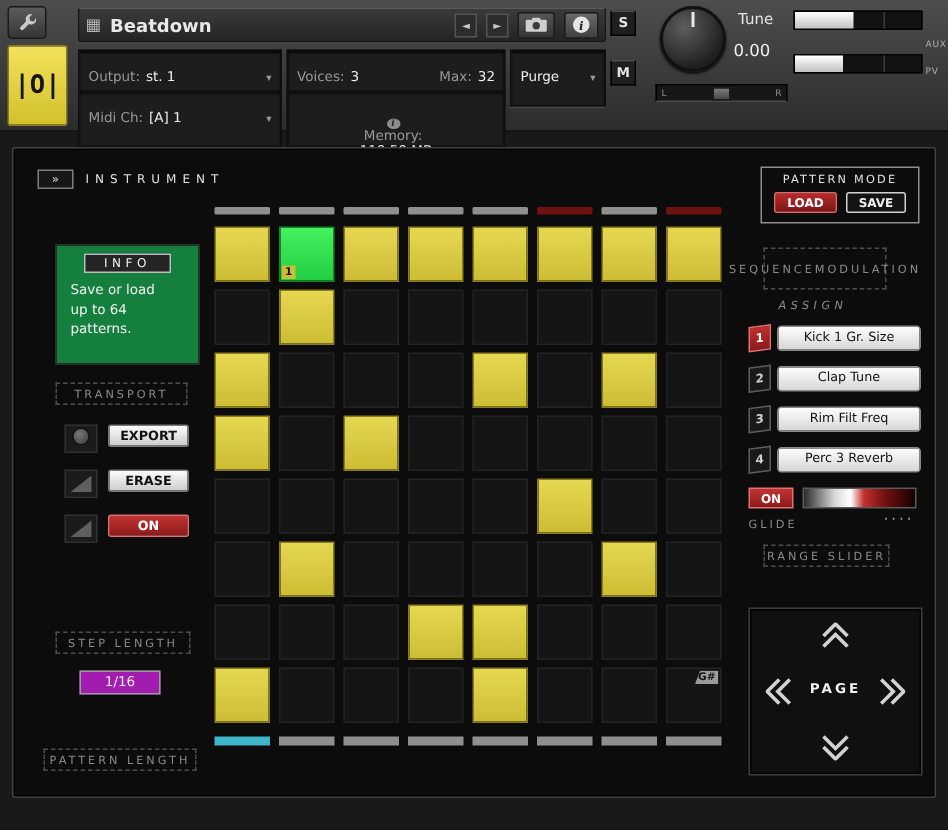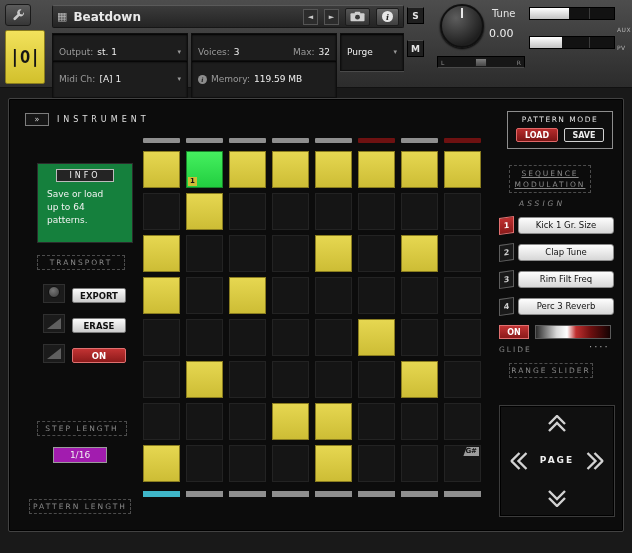--- a/index.html
+++ b/index.html
@@ -34,21 +34,21 @@
     border:1px solid #1c1c1c; border-radius:2px; display:flex; align-items:center; justify-content:center; }
   .i-circle { width:11px; height:11px; border-radius:50%; background:#e6e6e6; color:#222;
     font-family:"DejaVu Serif", serif; font-style:italic; font-weight:bold; font-size:8px;
     display:flex; align-items:center; justify-content:center; }
   .inset { background:#1d1d1d; border:1px solid #0e0e0e;
     box-shadow:inset 0 1px 2px #000, 0 1px 0 rgba(255,255,255,.12);
     display:flex; align-items:center; font-size:9px; padding:18px 6px; }
   .dd-output { left:52px; top:33px; width:136px; height:21px; }
   .dd-midi   { left:52px; top:60px; width:136px; height:21px; }
   .strip-voices { left:191px; top:33px; width:146px; height:21px; }
-  .strip-memory { left:191px; top:60px; width:146px; height:21px; }
+  .strip-memory { left:191px; top:60px; width:146px; height:21px;flex-direction:column; }
   .dd-purge { left:340px; top:33px; width:64px; height:21px; }
   .lbl { color:#999; margin-right:4px; }
   .val { color:#efefef; }
   .dd-arrow { margin-left:auto; color:#9a9a9a; font-size:7px; }
   .sm-btn { position:absolute; left:407px; width:17px; height:17px; background:#1f1f1f;
     border:1px solid #000; border-top-color:#4d4d4d; color:#e2e2e2; font-size:9px; font-weight:bold;
     display:flex; align-items:center; justify-content:center; }
   .solo { top:7px; } .mute { top:40px; }
   .tune-knob { position:absolute; left:440px; top:4px; width:44px; height:44px; border-radius:50%;
     background:radial-gradient(circle at 35% 30%, #5d5d5d, #1f1f1f 72%);
@@ -114,39 +114,39 @@
   
   .dashed-lbl { position:absolute; border:1px dashed #4c4c4c; color:#8a8a8a;
     font-size:7.5px; letter-spacing:2px; display:flex; align-items:center; justify-content:center;
     text-align:center; }
   .info-box { position:absolute; left:28px; top:64px; width:96px; height:80px;
     background:#15803d; border:1px solid #2c2c2c; }
   .info-title { width:58px; height:13px; margin:5px auto 0; border:1px solid #bcbcbc; background:#242424;
     color:#f0f0f0; font-size:8px; letter-spacing:3px; display:flex; align-items:center; justify-content:center; }
   .info-text { margin:6px 0 0 9px; font-size:9px; color:#f2f2f2; line-height:13px; }
   .transport-lbl { left:28px; top:156px; width:88px; height:15px; }
-  .t-row { position:absolute; left:34px; width:92px; height:20px; display:flex; align-items:flex-end; gap:7px; }
+  .t-row { position:absolute; left:34px; width:92px; height:20px; display:flex; align-items:flex-start; gap:7px; }
   .t-row1 { top:184px; } .t-row2 { top:214px; } .t-row3 { top:244px; }
   .t-icon-box { width:22px; height:19px; background:#1b1b1b; border:1px solid #303030;
     display:flex; align-items:flex-end; justify-content:center; padding-bottom:3px; }
   .knob-ic { width:12px; height:12px; border-radius:50%; background:radial-gradient(circle at 40% 35%, #777, #3a3a3a);
     border:1px solid #111; margin-bottom:1px; }
   .ramp-ic { width:0; height:0; border-left:14px solid transparent; border-bottom:11px solid #5f5f5f; }
   .t-btn { width:54px; height:15px; border-radius:2px; font-size:8.5px; font-weight:bold;
     display:flex; align-items:center; justify-content:center; }
   .t-btn.white { background:linear-gradient(#fbfbfb,#cccccc); border:1px solid #7a7a7a; color:#101010; }
   .t-btn.red { background:linear-gradient(#c23333,var(--accent-red,#8c1a1a)); border:1px solid #df7070; color:#fff; }
   .steplen-lbl { left:28px; top:322px; width:90px; height:15px; }
   .steplen-val { position:absolute; left:44px; top:348px; width:54px; height:16px;
     background:#a21caf; border:1px solid #9b9b9b; color:#f0f0f0; font-size:9px;
     display:flex; align-items:center; justify-content:center; }
   .patlen-lbl { left:20px; top:400px; width:102px; height:15px; }
 
   
-  .seqmod-lbl { left:500px; top:66px; width:82px; height:28px; flex-direction:column; line-height:11px;text-decoration:underline; }
+  .seqmod-lbl { left:500px; top:66px; width:82px; height:28px; flex-direction:row; line-height:11px; }
   .assign-lbl { position:absolute; left:510px; top:100px; width:62px; 
     font-size:7.5px; letter-spacing:3px; color:#8a8a8a;font-style:italic; }
   .slots { position:absolute; left:490px; top:117px; }
   .slot-row { display:flex; align-items:center; gap:4px; margin-bottom:9px; height:18px; }
   .slot-tab { width:15px; height:17px; background:#191919; border:1px solid #5e5e5e;
     color:#cfcfcf; font-size:8px; font-weight:bold; transform:skewY(-8deg);
     display:flex; align-items:center; justify-content:center; }
   .slot-tab.selected { background:linear-gradient(#c03030,var(--accent-red,#8c1a1a));
     border-color:#e27070; color:#fff; }
   .slot-value { width:96px; height:17px; background:linear-gradient(#fdfdfd,#d7d7d7);

